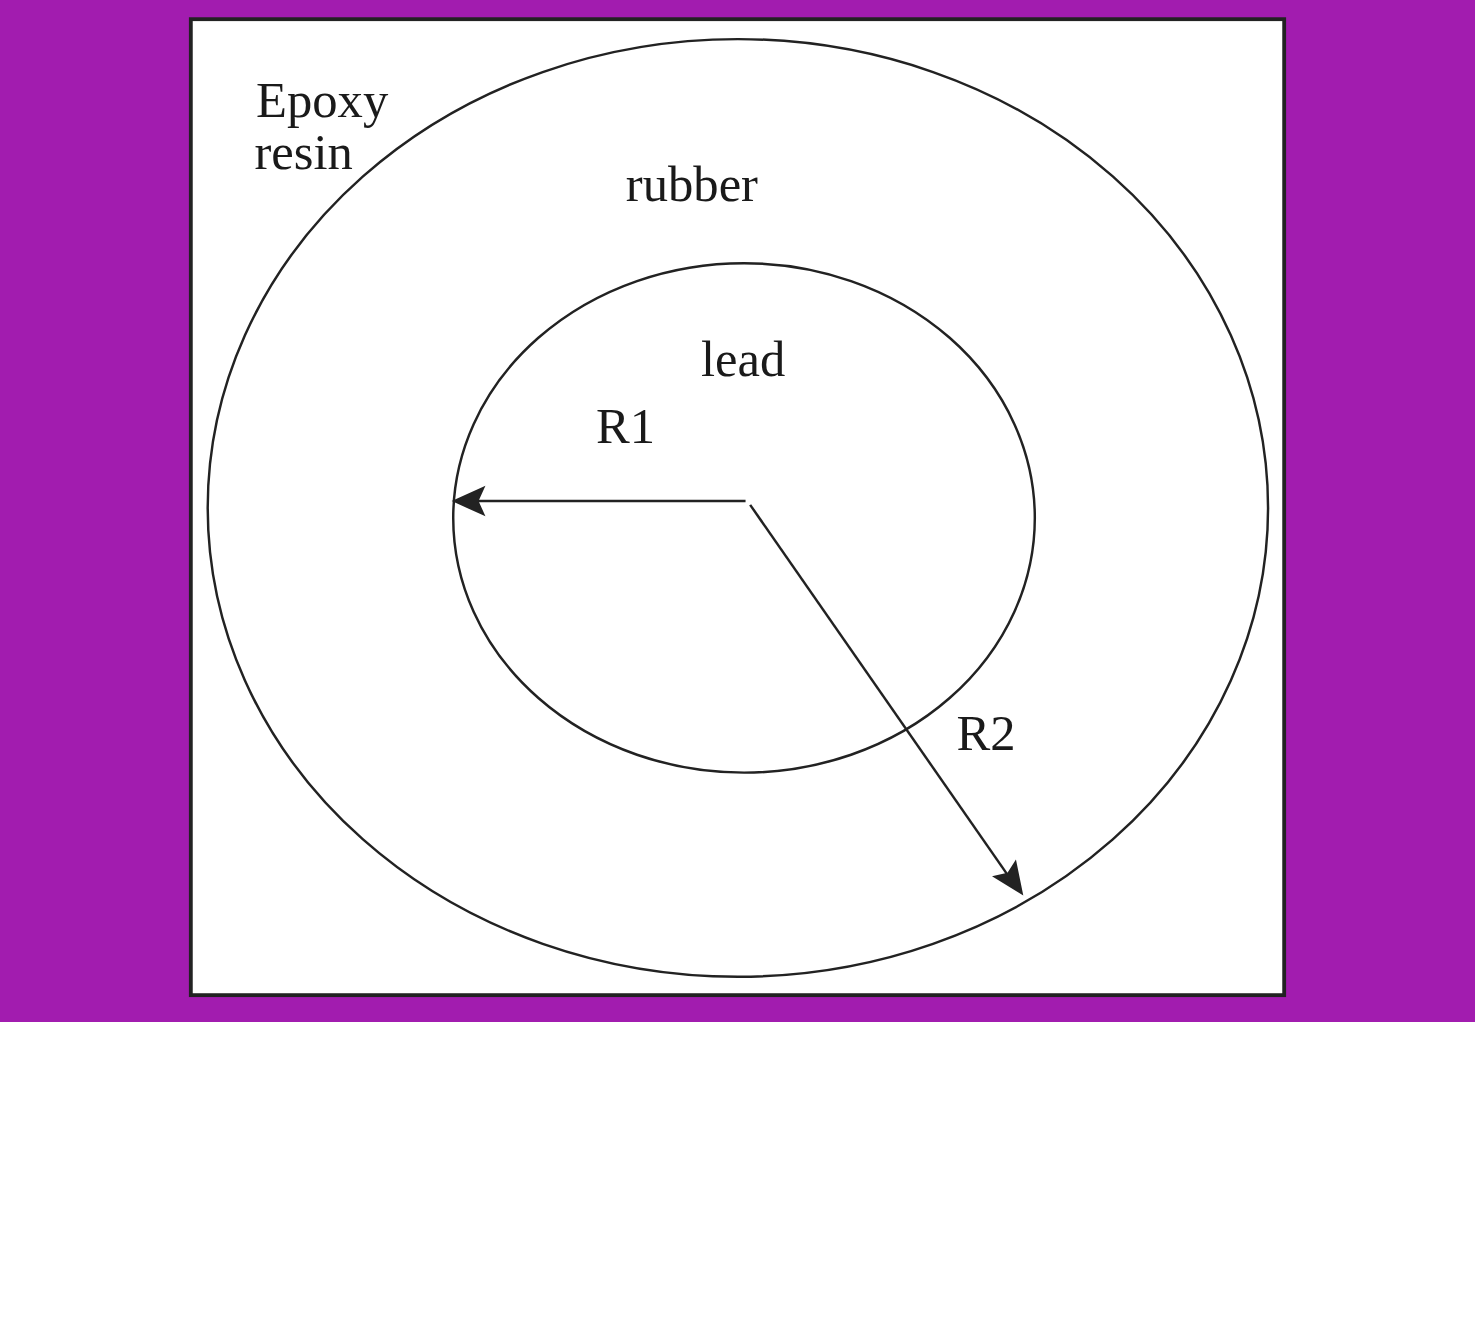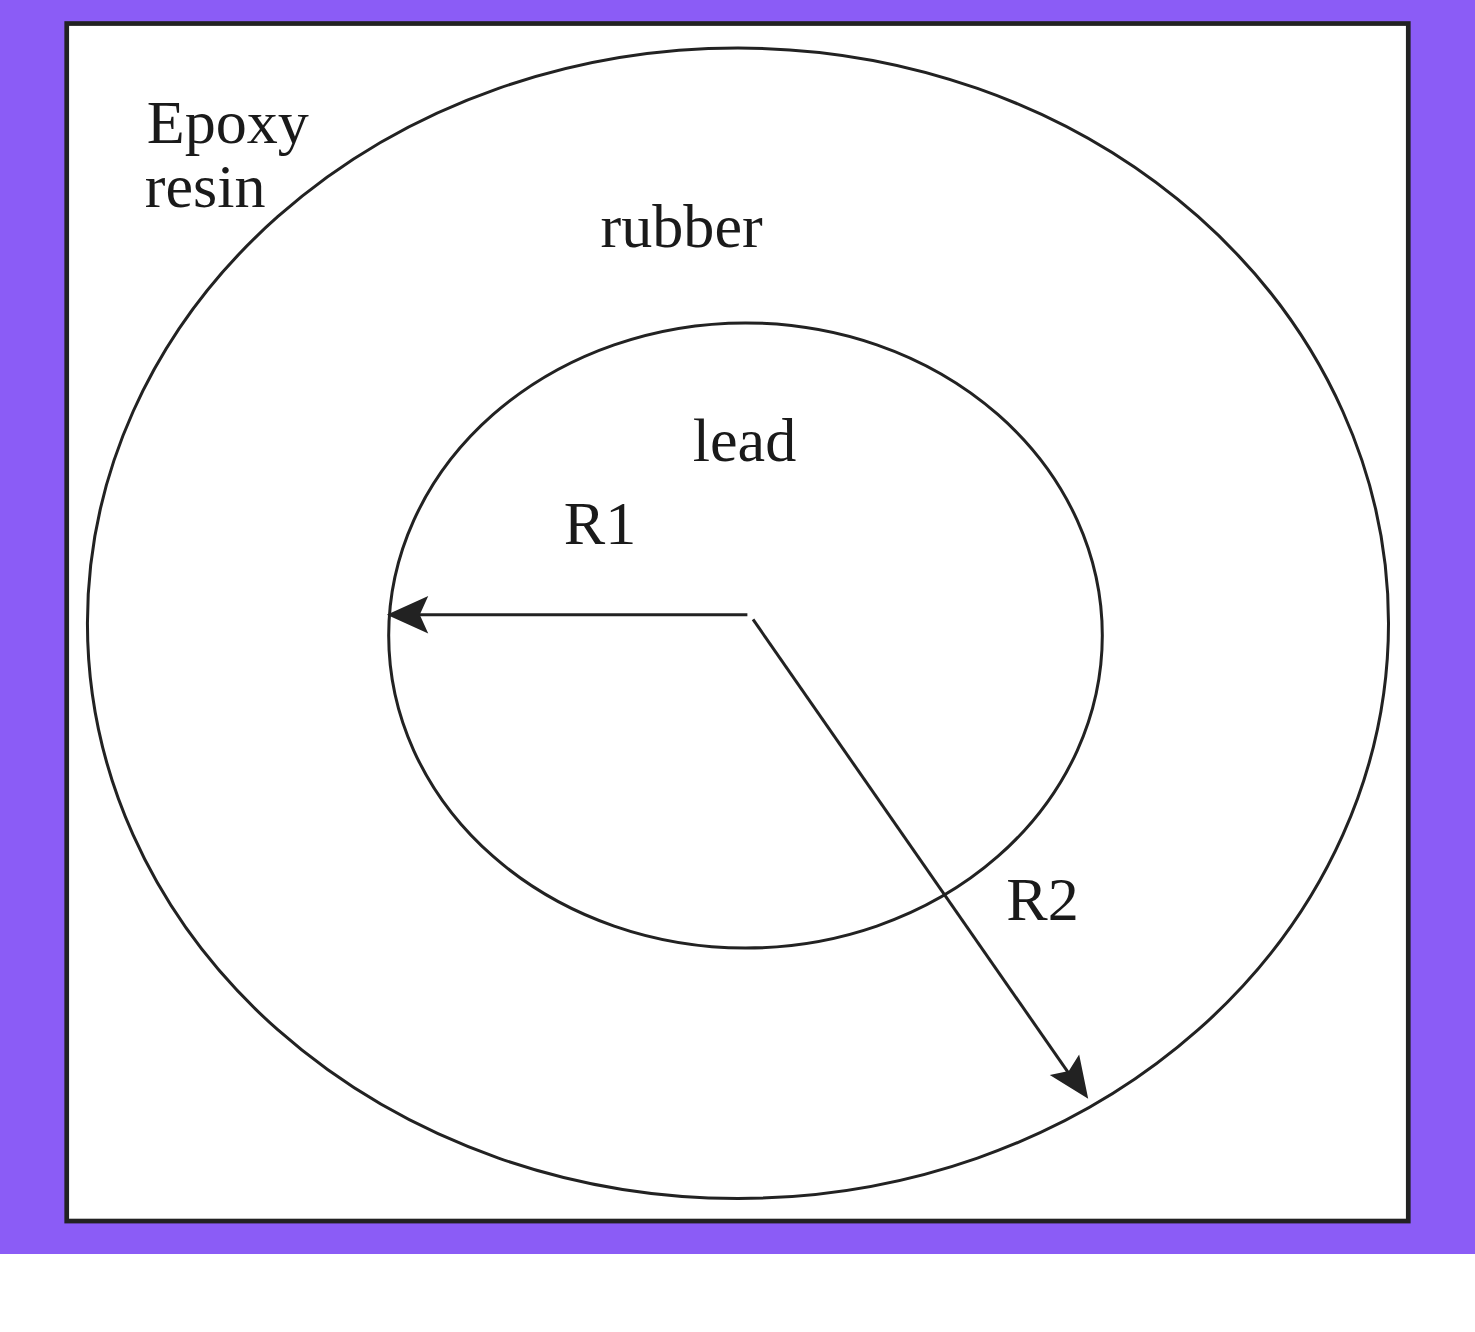--- a/index.html
+++ b/index.html
@@ -2,22 +2,22 @@
 <html><head>
 <meta charset="utf-8">
 <style>
   html, body {
     margin: 0;
     padding: 0;
     background: #ffffff;
   }
   .stage {
     width: 1475px;
-    height: 1254px;
-    background: #8b5cf6;
+    height: 1022px;
+    background: #a21caf;
     position: relative;
     overflow: hidden;
   }
   svg {
     display: block;
     width: 100%;
     height: 100%;
   }
   .boundary {
     fill: #ffffff;

